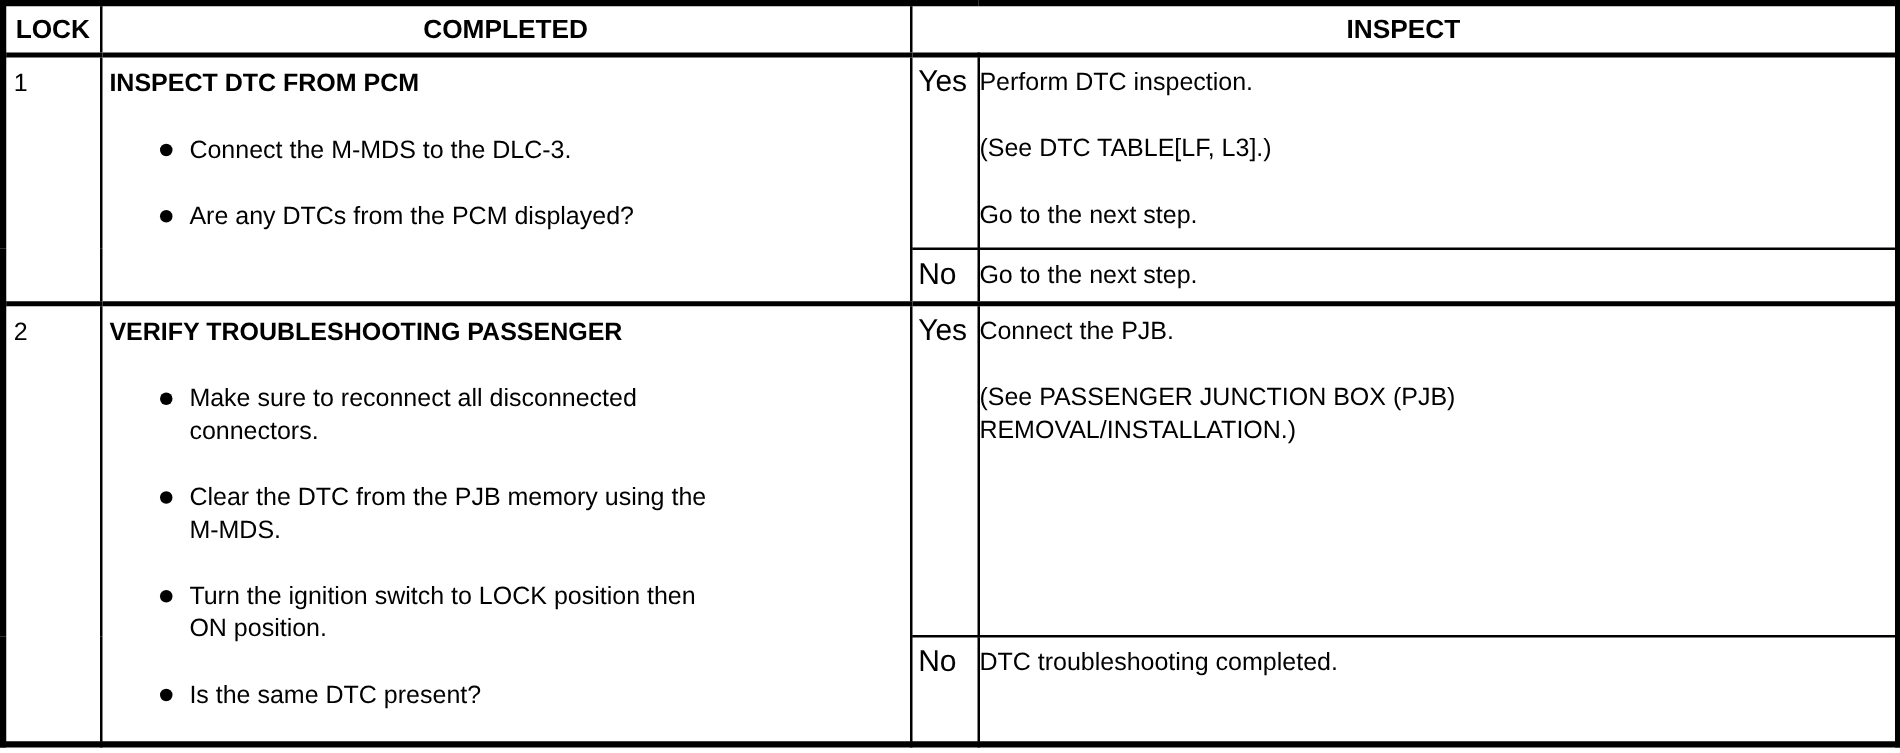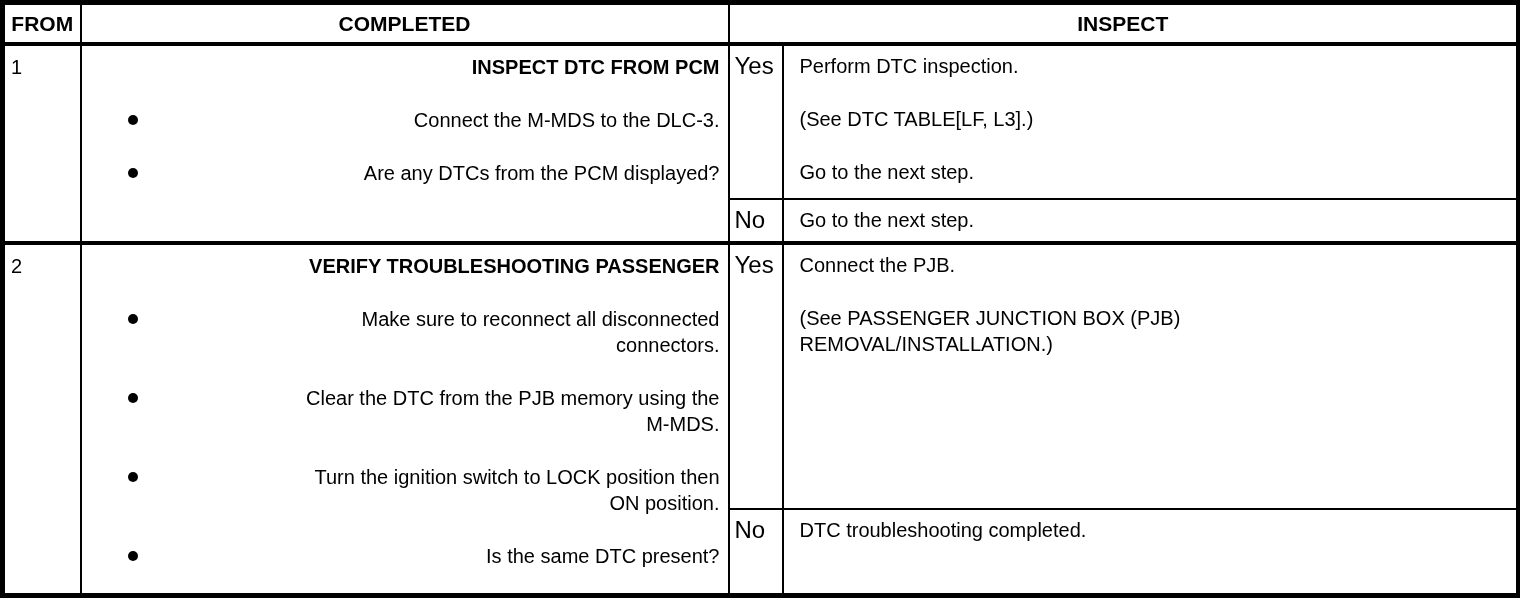--- a/index.html
+++ b/index.html
@@ -42,21 +42,20 @@
   
   tr.step-start > td {
     border-top: 4px solid #000000;
   }
   td.step-cell {
     padding: 8px 4px 0 6px;
     font-size: 20px;
   }
   td.insp-cell {
     padding: 8px 8px 0 6px;
-    text-align: right;
   }
   .insp-title {
     font-weight: 700;
     line-height: 26px;
   }
   ul.bullets {
     list-style: none;
     margin: 0;
     padding: 0;
   }
@@ -78,21 +77,21 @@
     border-radius: 50%;
   }
   .li-text, p.line {
     white-space: pre-line;
   }
   td.yn-cell {
     padding: 7px 2px 0 5px;
     font-size: 24px;
   }
   td.action-cell {
-    padding: 7px 8px 0 16px;
+    padding: 7px 8px 0 0;
   }
   td.action-cell p.line {
     margin: 27px 0 0 0;
     line-height: 26px;
   }
   td.action-cell p.line:first-child {
     margin-top: 0;
   }
 </style>
 </head>
@@ -101,21 +100,21 @@
 <table class="ts-table">
   <colgroup>
     <col style="width:78px">
     <col style="width:648px">
     <col style="width:54px">
     <col style="width:736px">
   </colgroup>
 
   <tbody>
       <tr style="height:41px">
-    <th>FROM</th>
+    <th>LOCK</th>
     <th>COMPLETED</th>
     <th colspan="2">INSPECT</th>
   </tr>
 
   <tr style="height:153px">
     <td class="step-cell" rowspan="2">1</td>
     <td class="insp-cell" rowspan="2">
       <div class="insp-title">INSPECT DTC FROM PCM</div>
       <ul class="bullets">
         <li>

